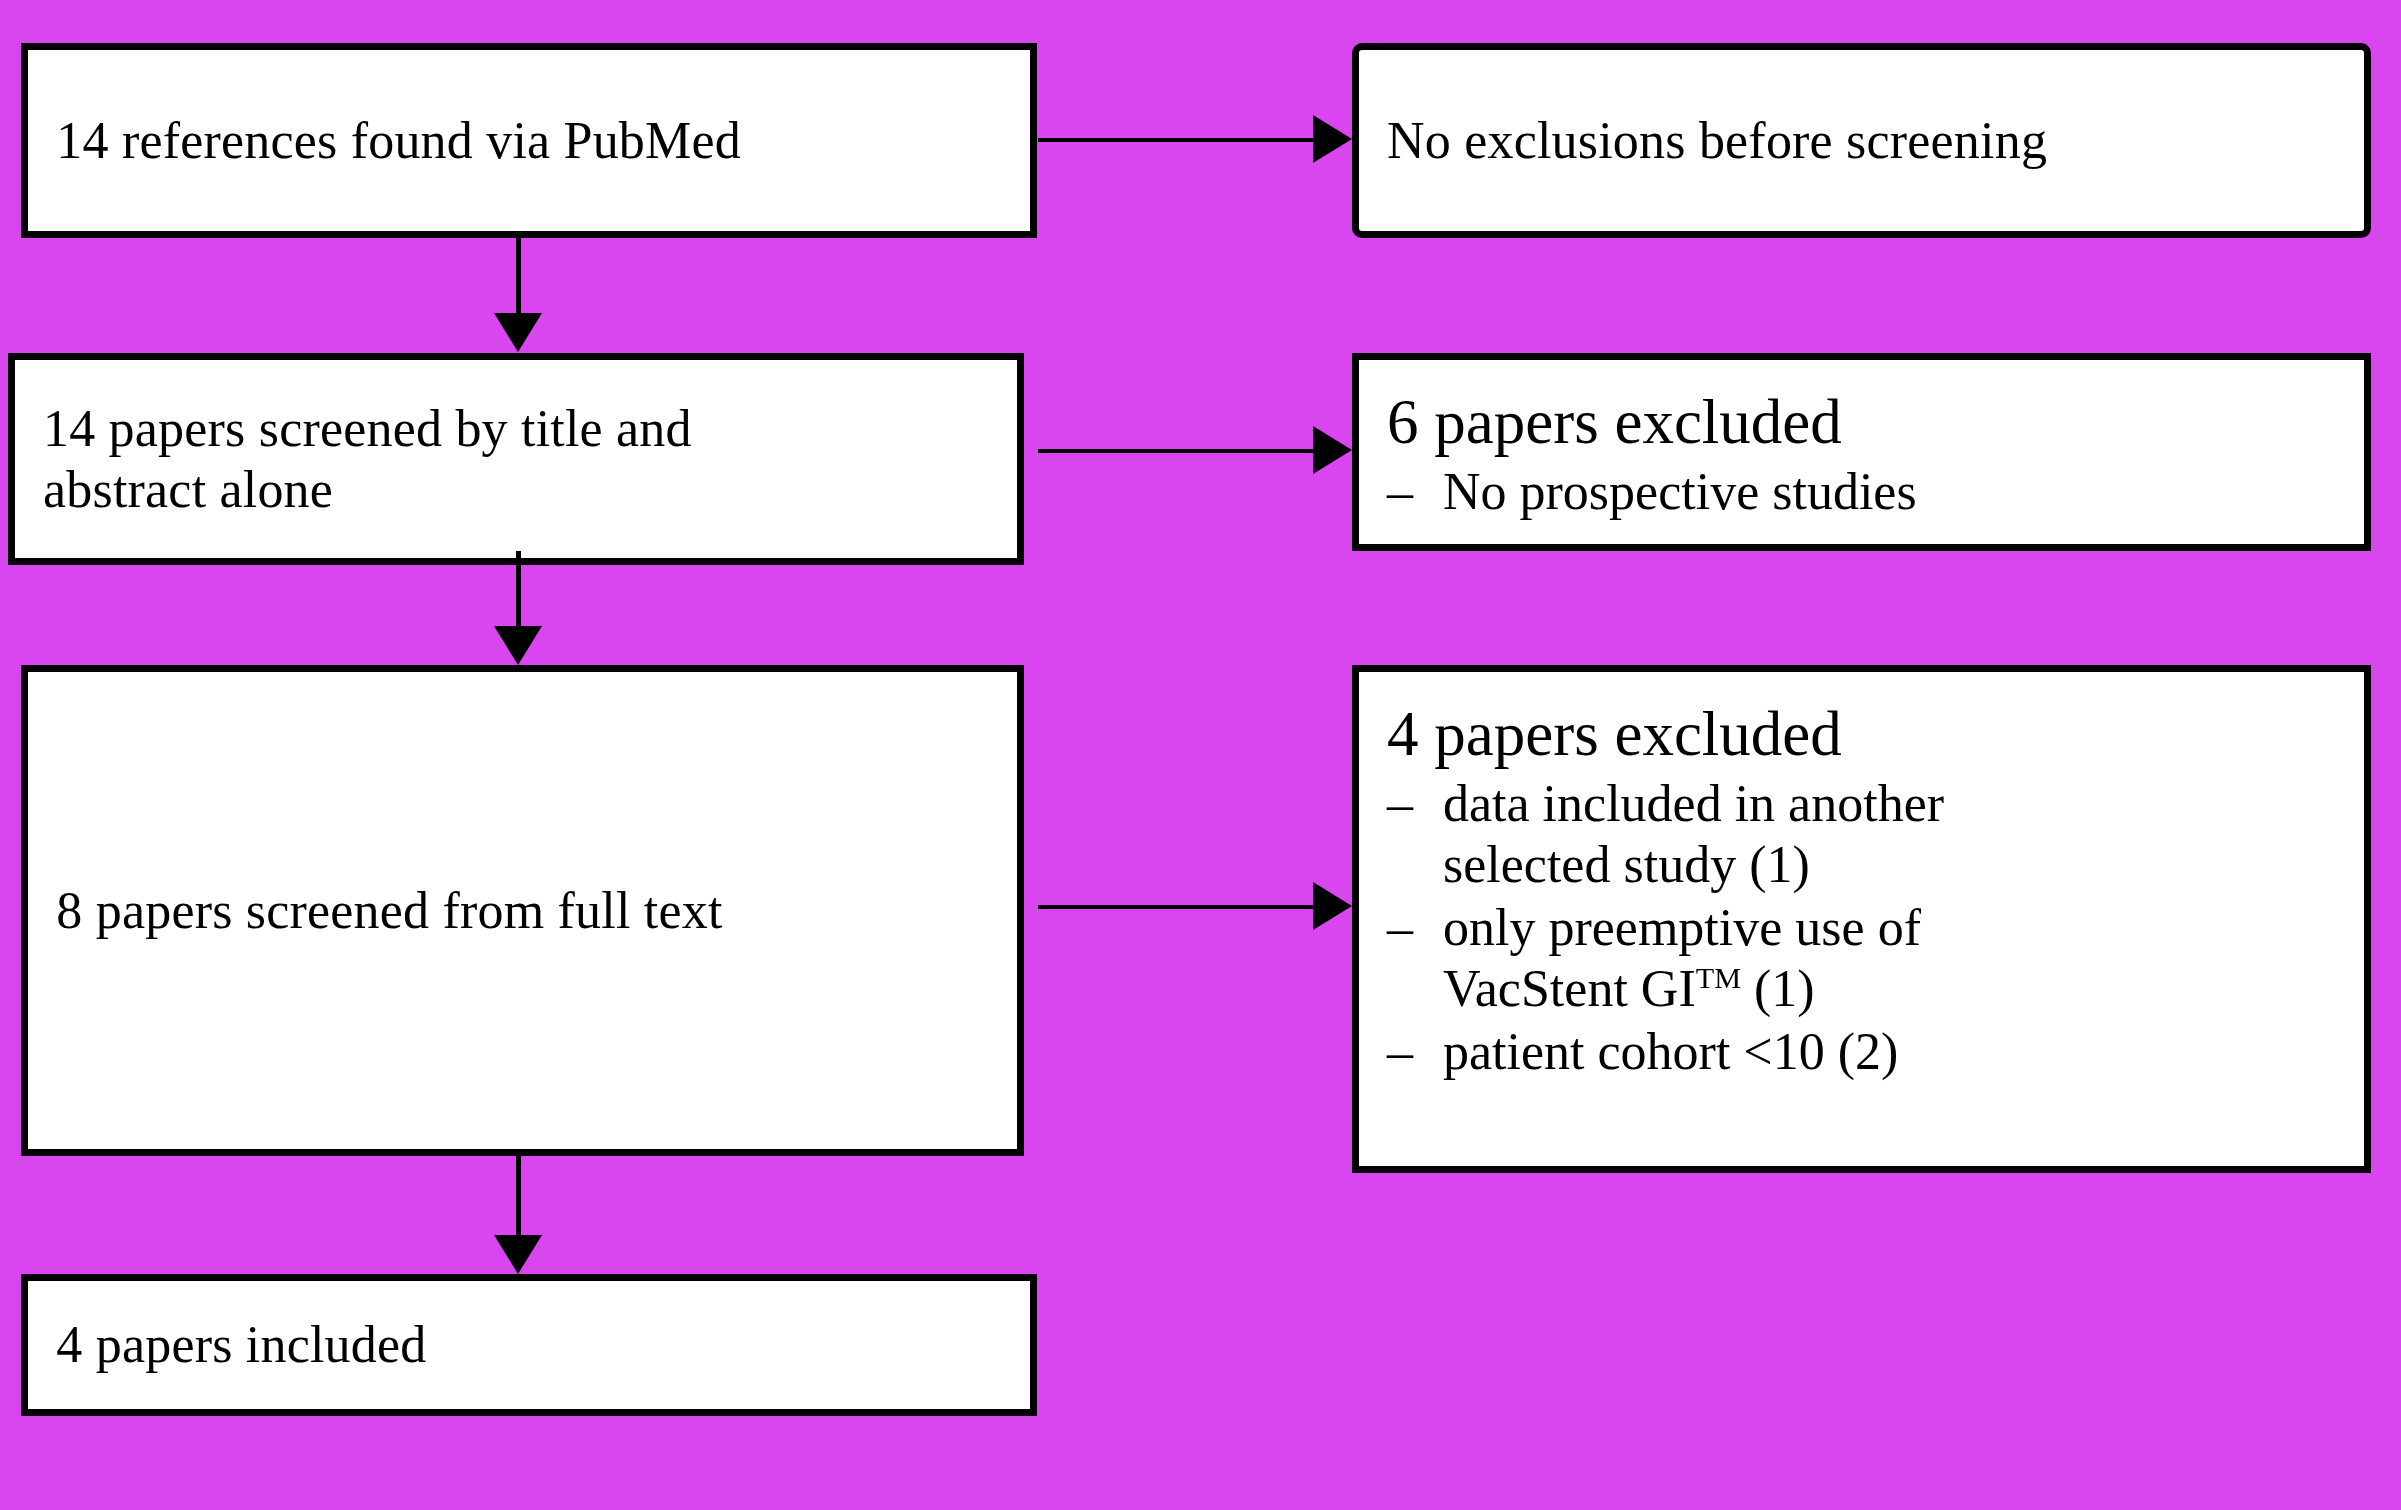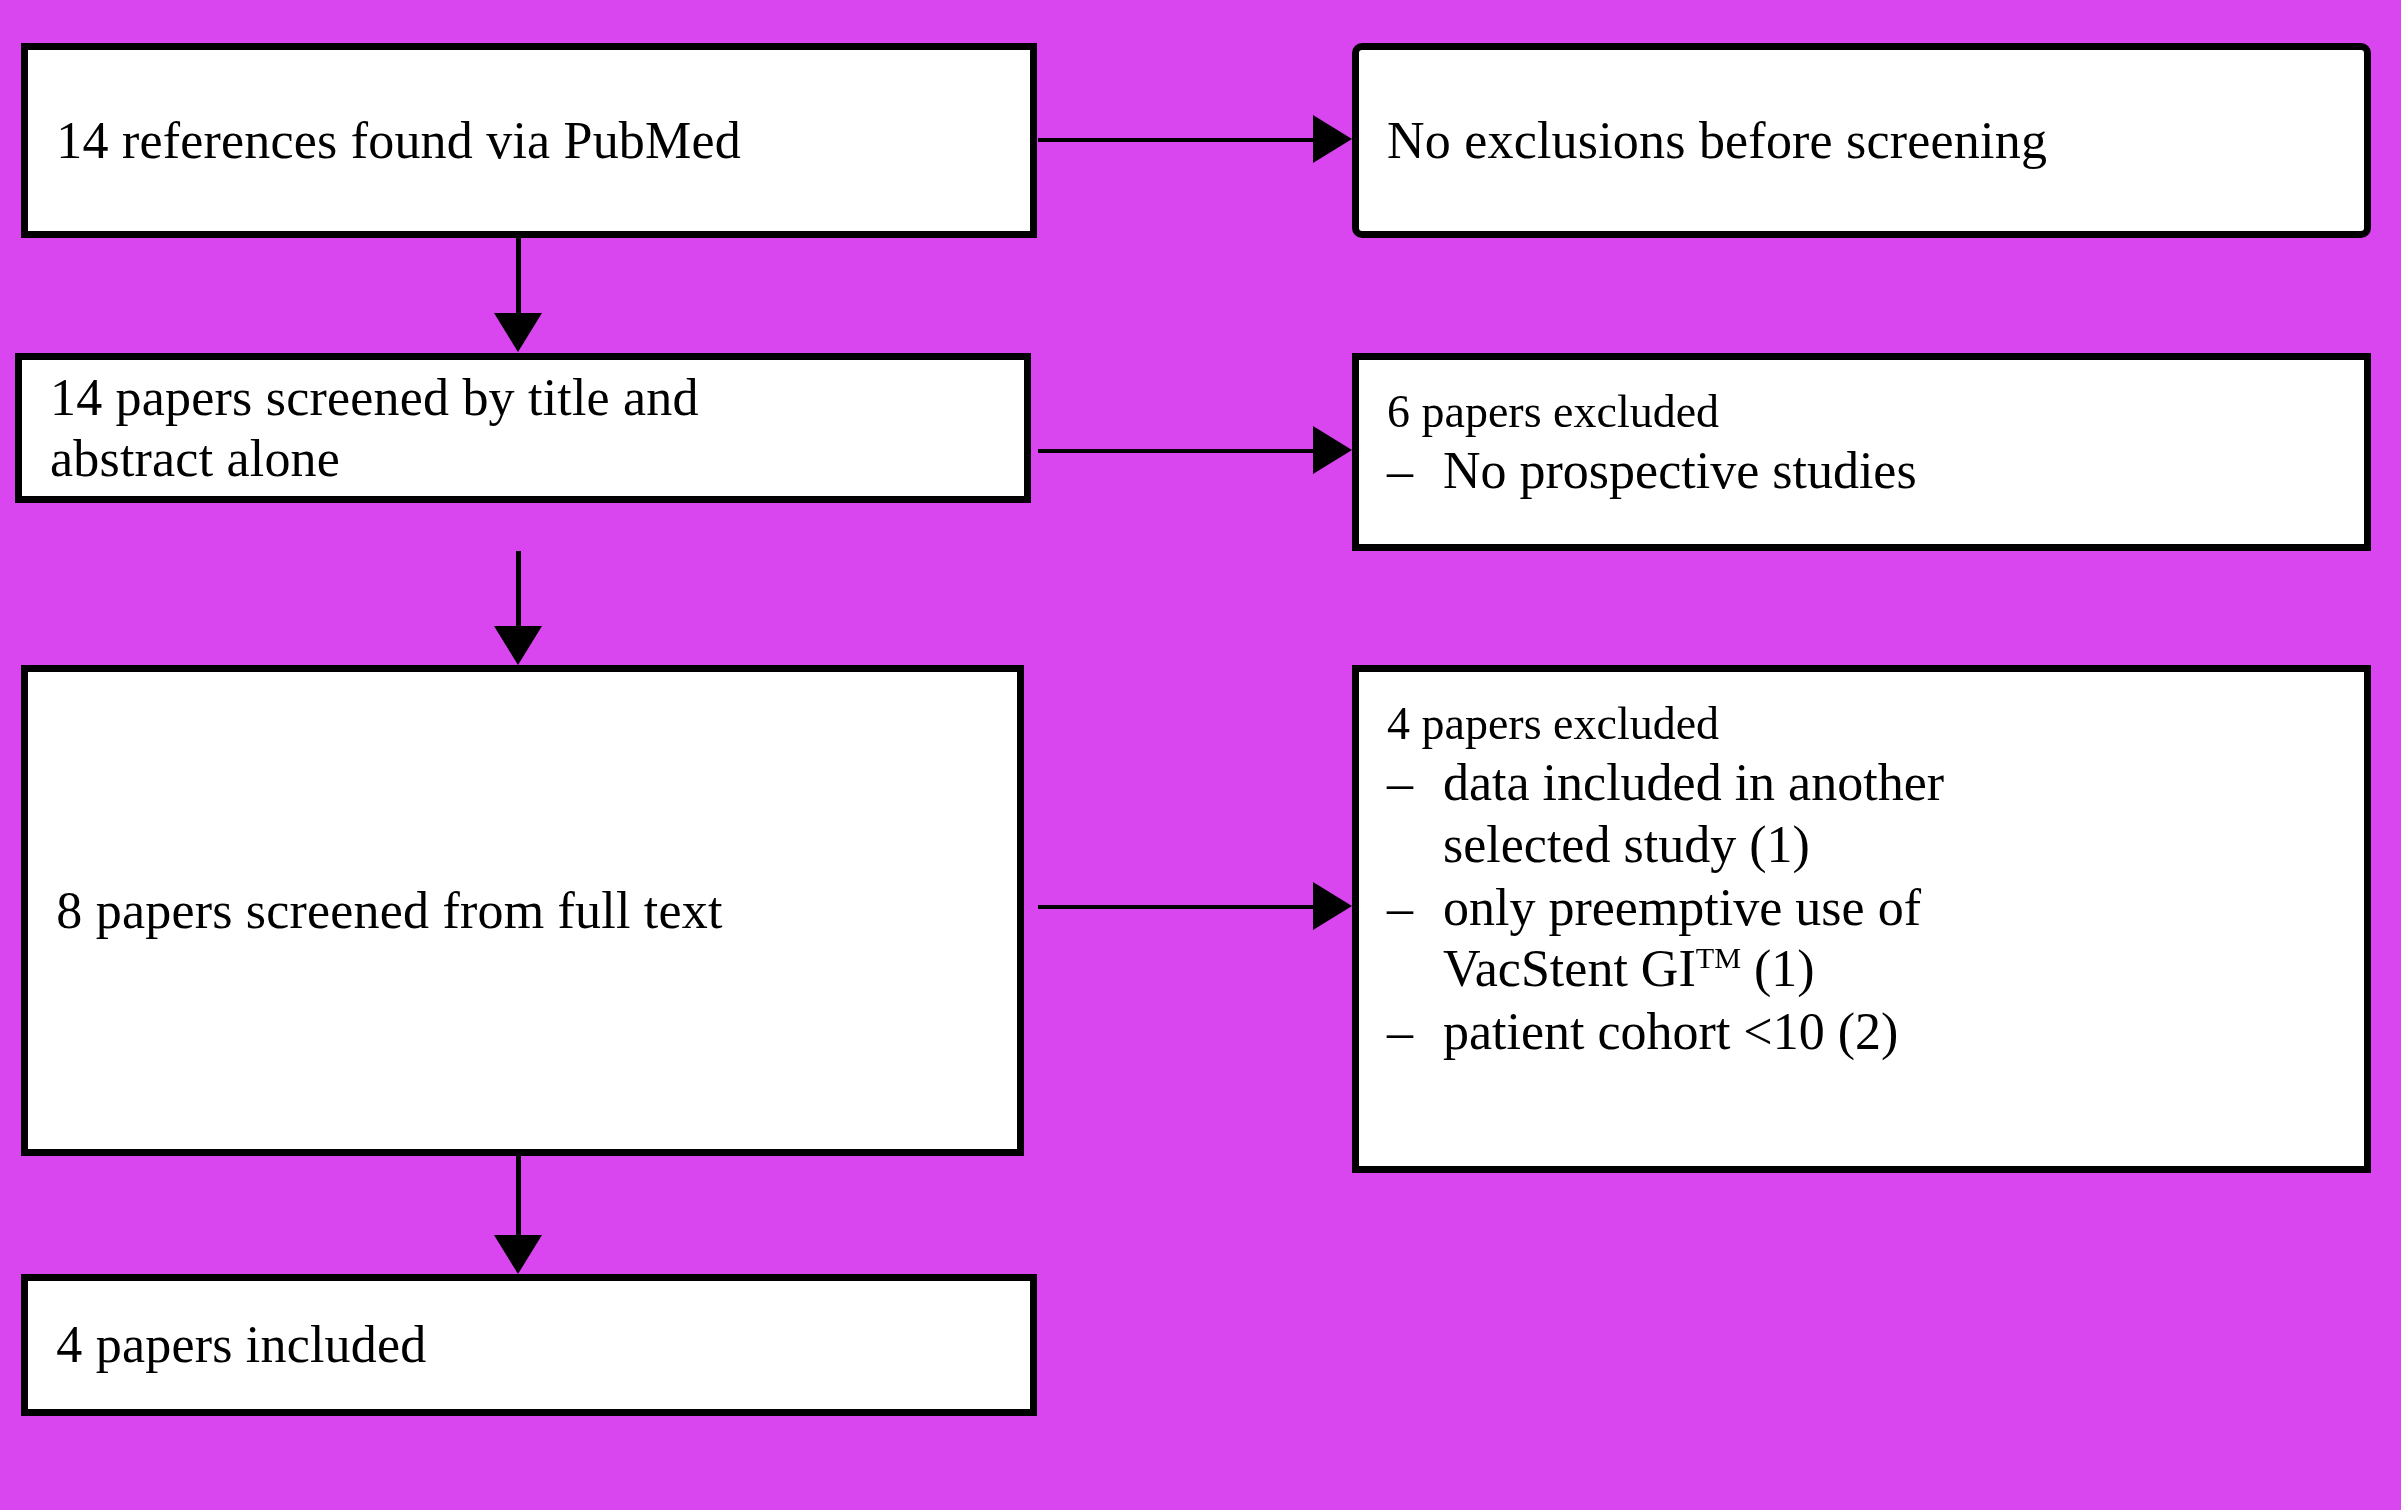--- a/index.html
+++ b/index.html
@@ -37,21 +37,21 @@
     line-height: 1.18;
     letter-spacing: 0.2px;
     white-space: pre-line;
   }
 
   
   .excl-block {
     width: 100%;
   }
   .excl-head {
-    font-size: 46px;
+    font-size: 63px;
     line-height: 1.18;
     margin-bottom: 1.6px;
   }
   .excl-list {
     list-style: none;
     margin: 0;
     padding: 0;
   }
   .excl-item {
     font-size: 52px;
@@ -122,21 +122,21 @@
 
   <div class="flow-box" style="left:1352px; top:43px; width:1019px; height:195px;border-radius:10px;">
     <div class="box-text">No exclusions before screening</div>
   </div>
 
   <div class="conn" style="left:494px; top:238px; width:49px; height:115px;">
     <div class="conn-line-v" style="left:22px; top:0px; height:79px;"></div>
     <div class="arrow-down" style="left:0px; top:75px;"></div>
   </div>
 
-  <div class="flow-box" style="left:15px; top:353px; width:1016px; height:150px;">
+  <div class="flow-box" style="left:8px; top:353px; width:1016px; height:212px;">
     <div class="box-text">14 papers screened by title and
 abstract alone</div>
   </div>
 
   <div class="conn" style="left:1038px; top:426px; width:314px; height:49px;">
     <div class="conn-line-h" style="left:0px; top:23px; width:279px;"></div>
     <div class="arrow-right" style="left:275px; top:0px;"></div>
   </div>
 
   <div class="flow-box top-align" style="left:1352px; top:353px; width:1019px; height:198px;">

